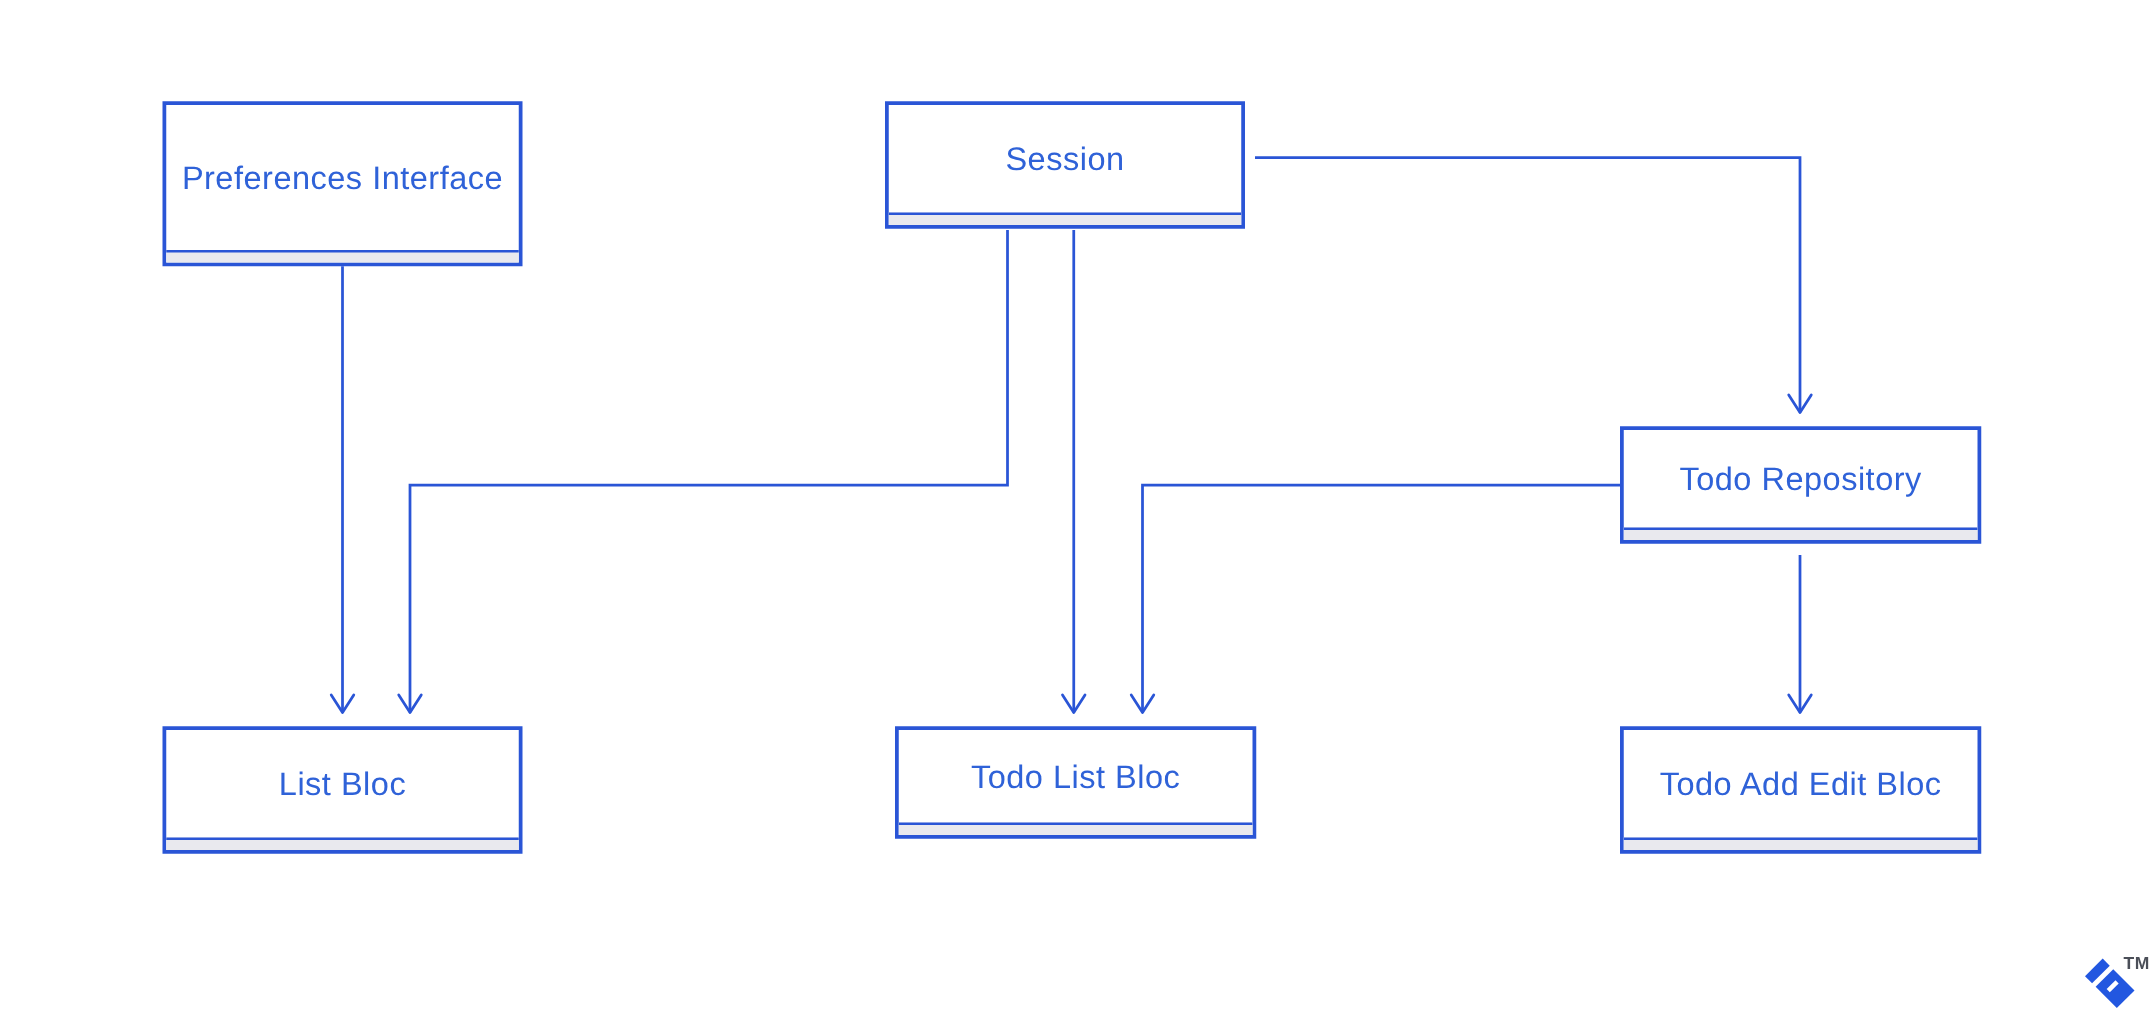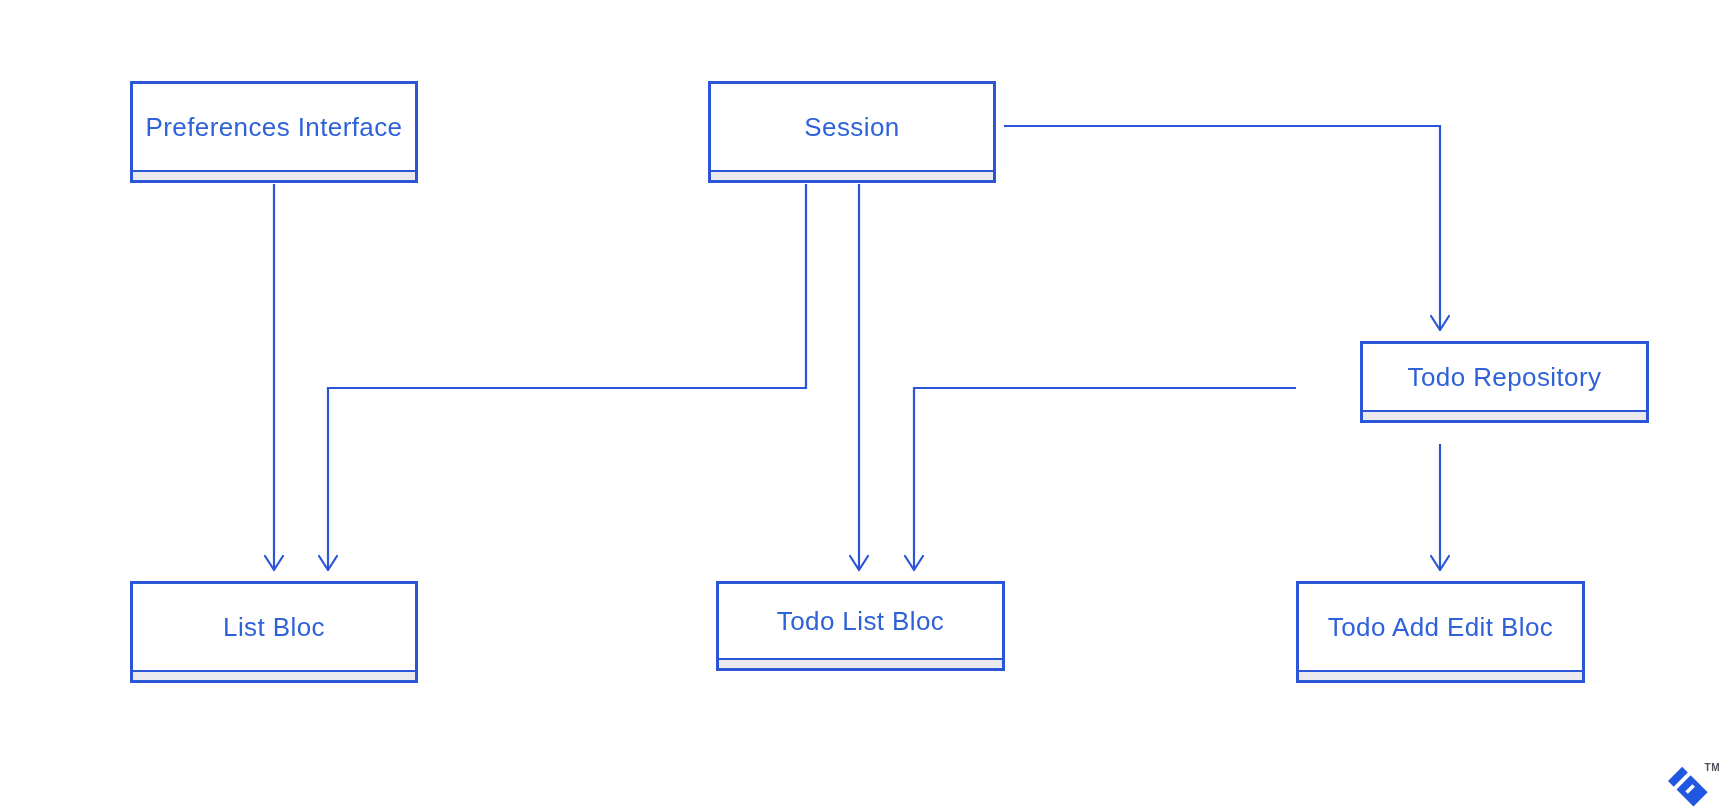--- a/index.html
+++ b/index.html
@@ -51,21 +51,21 @@
     position: absolute;
     left: 1660px;
     top: 754px;
     width: 60px;
     height: 58px;
   }
   #logo .tm {
     position: absolute;
     right: 0;
     top: 8px;
-    font-size: 10px;
+    font-size: 14px;
     font-weight: bold;
     color: #4b4f58;
     letter-spacing: 0.5px;
     margin-left: 48px;
   }
   #logo svg {
     position: absolute;
     left: 0;
     top: 0;
     overflow: visible;
@@ -86,29 +86,29 @@
         <polyline points="274,184 274,570" fill="none" stroke="#2a55d6" stroke-width="2.2" marker-end="url(#arrow-open)"></polyline>
         <polyline points="806,184 806,388 328,388 328,570" fill="none" stroke="#2a55d6" stroke-width="2.2" marker-end="url(#arrow-open)"></polyline>
         <polyline points="859,184 859,570" fill="none" stroke="#2a55d6" stroke-width="2.2" marker-end="url(#arrow-open)"></polyline>
         <polyline points="1004,126 1440,126 1440,330" fill="none" stroke="#2a55d6" stroke-width="2.2" marker-end="url(#arrow-open)"></polyline>
         <polyline points="1296,388 914,388 914,570" fill="none" stroke="#2a55d6" stroke-width="2.2" marker-end="url(#arrow-open)"></polyline>
         <polyline points="1440,444 1440,570" fill="none" stroke="#2a55d6" stroke-width="2.2" marker-end="url(#arrow-open)"></polyline>
       </g>
   </svg>
 
   <div id="nodes-layer">
-      <div class="node" style="left: 130px; top: 81px; width: 288px; height: 102px; text-align: right;">
+      <div class="node" style="left: 130px; top: 81px; width: 288px; height: 132px; text-align: right;">
         <div class="node-body">Preferences Interface</div>
         <div class="node-strip"></div>
       </div>
       <div class="node" style="left: 708px; top: 81px; width: 288px; height: 102px;">
         <div class="node-body">Session</div>
         <div class="node-strip"></div>
       </div>
-      <div class="node" style="left: 1360px; top: 341px; width: 289px; height: 82px;">
+      <div class="node" style="left: 1296px; top: 341px; width: 289px; height: 94px;">
         <div class="node-body">Todo Repository</div>
         <div class="node-strip"></div>
       </div>
       <div class="node" style="left: 130px; top: 581px; width: 288px; height: 102px;">
         <div class="node-body">List Bloc</div>
         <div class="node-strip"></div>
       </div>
       <div class="node" style="left: 716px; top: 581px; width: 289px; height: 90px;">
         <div class="node-body">Todo List Bloc</div>
         <div class="node-strip"></div>

